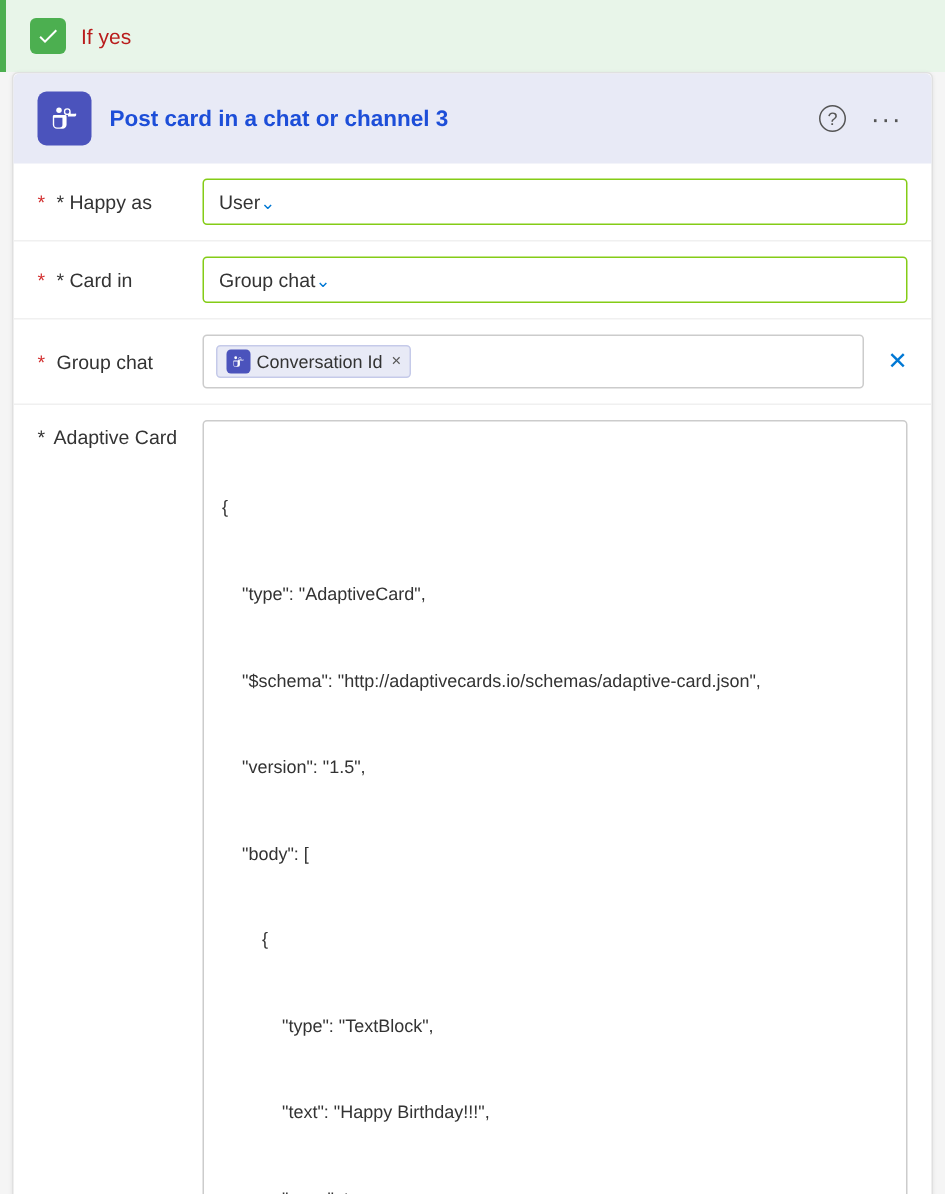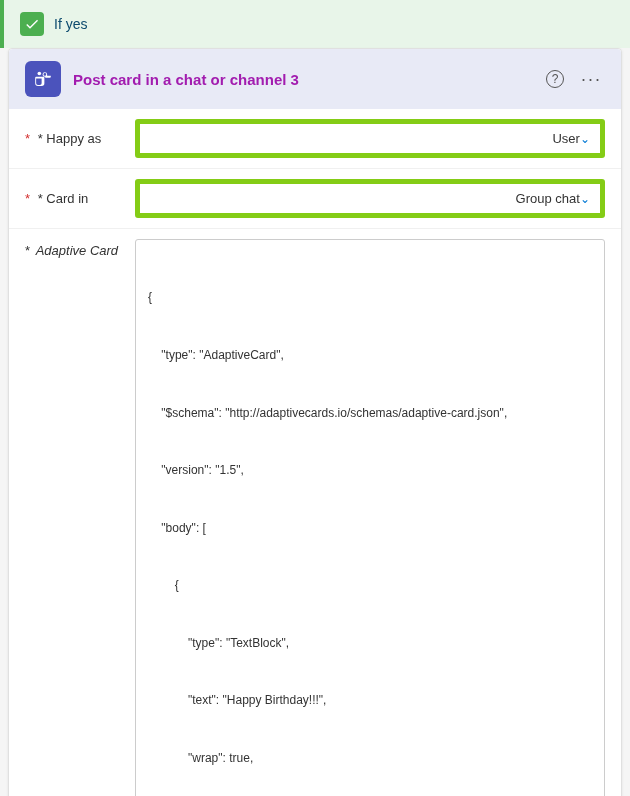--- a/index.html
+++ b/index.html
@@ -31,21 +31,21 @@
       border-radius: 4px;
       display: flex;
       align-items: center;
       justify-content: center;
       margin-right: 10px;
       flex-shrink: 0;
     }
 
     .if-yes-label {
       font-size: 14px;
-      color: #0c4a6e;
+      color: #b91c1c;
       font-weight: 500;
     }
 
     .card-container {
       background: #fff;
       border: 1px solid #e0e0e0;
       border-radius: 4px;
       margin: 0 8px;
       box-shadow: 0 1px 3px rgba(0,0,0,0.08);
     }
@@ -72,21 +72,21 @@
 
     .teams-icon svg {
       width: 22px;
       height: 22px;
     }
 
     .card-title {
       flex: 1;
       font-size: 15px;
       font-weight: 600;
-      color: #a21caf;
+      color: #1d4ed8;
     }
 
     .header-actions {
       display: flex;
       align-items: center;
       gap: 8px;
     }
 
     .header-btn {
       width: 28px;
@@ -126,22 +126,22 @@
       margin-right: 2px;
     }
 
     .field-value {
       flex: 1;
     }
 
     .dropdown {
       display: flex;
       align-items: center;
-      justify-content: flex-end;
-      border: 5px solid #84cc16;
+      justify-content: flex-start;
+      border: 1px solid #84cc16;
       border-radius: 3px;
       padding: 7px 10px;
       background: #fff;
       cursor: pointer;
       font-size: 13px;
       color: #333;
     }
 
     .dropdown-arrow {
       color: #0078d4;
@@ -285,25 +285,47 @@
         <span style="margin-left:2px;">* Card in</span>
       </div>
       <div class="field-value">
         <div class="dropdown">
           <span>Group chat</span>
           <span class="dropdown-arrow">⌄</span>
         </div>
       </div>
     </div>
 
+    <div class="field-row">
+      <div class="field-label">
+        <span class="required">*</span>
+        <span style="margin-left:2px;">Group chat</span>
+      </div>
+      <div class="field-value" style="display:flex;align-items:center;gap:8px;">
+        <div class="tag-container">
+          <div class="tag">
+            <div class="tag-icon">
+              <svg viewBox="0 0 16 16" fill="white" width="10" height="10">
+                <path d="M13 6h-2V5a1.5 1.5 0 10-1.5 1.5c.1 0 .2 0 .3-.03V7H13a.5.5 0 00.5-.5v-.5a.5.5 0 00-.5-.5zm-3.5-2a1 1 0 110 2 1 1 0 010-2z"></path>
+                <path d="M7.5 7H3a.5.5 0 00-.5.5v4a2 2 0 002 2h3a2 2 0 002-2V7.5A.5.5 0 007.5 7zM7 11.5a1.5 1.5 0 01-1.5 1.5h-1A1.5 1.5 0 013 11.5V8h4v3.5z"></path>
+                <circle cx="5" cy="4" r="1.5"></circle>
+              </svg>
+            </div>
+            <span>Conversation Id</span>
+            <span class="tag-close">×</span>
+          </div>
+        </div>
+        <span class="tag-row-clear">✕</span>
+      </div>
+    </div>
 
     <div class="adaptive-card-row">
       <div class="adaptive-card-label">
         <span class="required">*</span>
-        <span style="margin-left:2px;font-style:italic;">Adaptive Card</span>
+        <span style="margin-left:2px;">Adaptive Card</span>
       </div>
       <div class="json-editor">
         <span class="json-line">{</span>
         <span class="json-line">    "type": "AdaptiveCard",</span>
         <span class="json-line">    "$schema": "http://adaptivecards.io/schemas/adaptive-card.json",</span>
         <span class="json-line">    "version": "1.5",</span>
         <span class="json-line">    "body": [</span>
         <span class="json-line">        {</span>
         <span class="json-line">            "type": "TextBlock",</span>
         <span class="json-line">            "text": "Happy Birthday!!!",</span>

